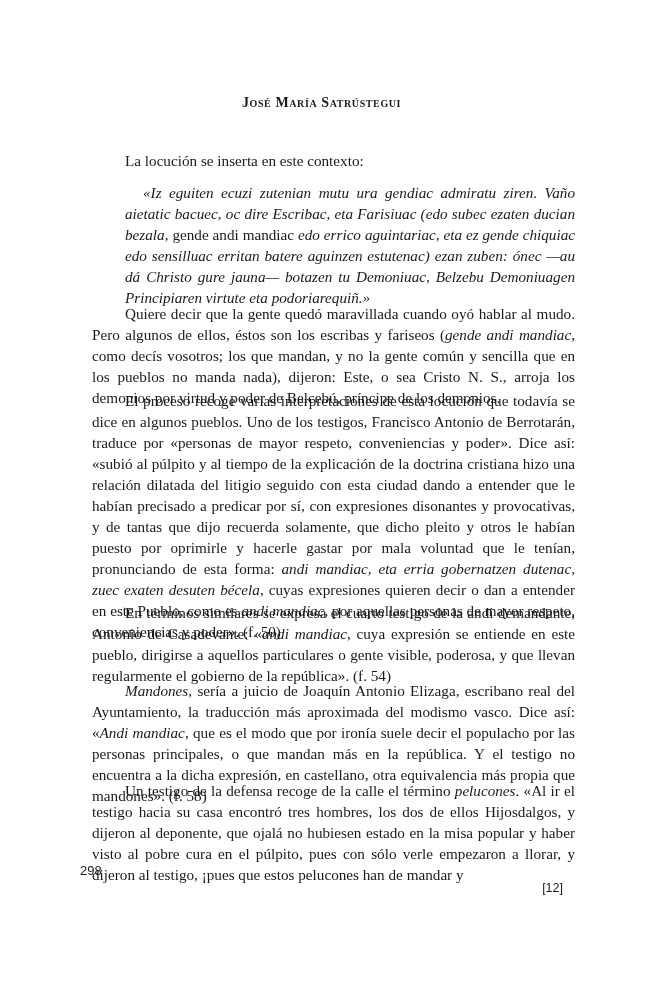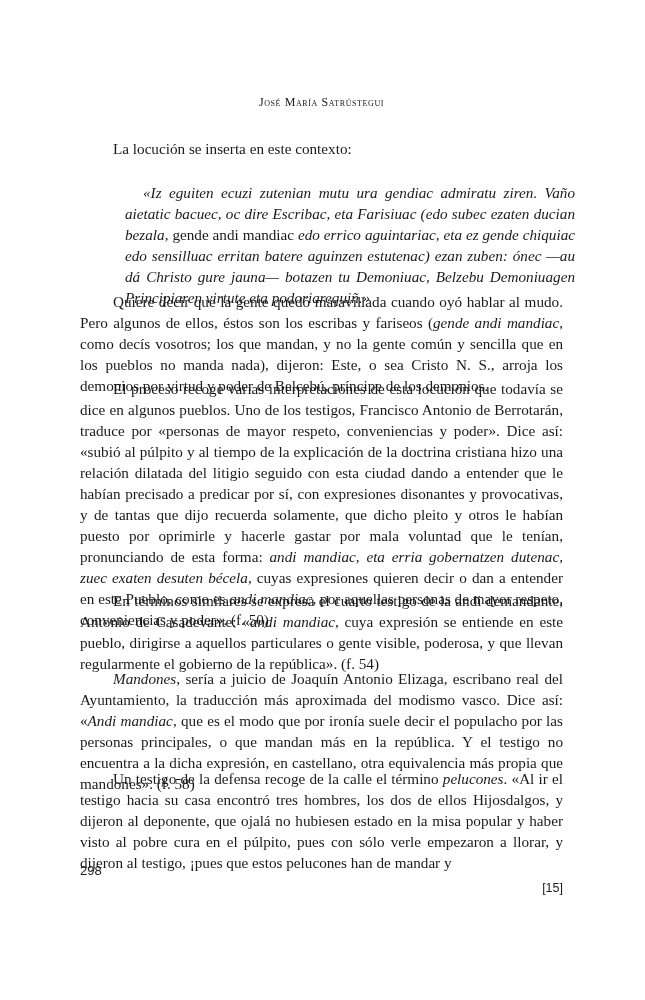--- a/index.html
+++ b/index.html
@@ -1,22 +1,22 @@
 <!DOCTYPE html>
 <html><head>
 <meta charset="utf-8">
 <style>
   html, body { margin: 0; padding: 0; background: #ffffff; }
   body { width: 645px; height: 1000px; position: relative; overflow: hidden;
          font-family: "Liberation Serif", "DejaVu Serif", serif; color: #1a1a1a; }
   .page { position: absolute; left: 80px; top: 0; width: 483px; }
   .running-head { position: absolute; top: 95px; left: 0; width: 483px; text-align: center;
-                  font-size: 12px; letter-spacing: 0.6px; font-variant: small-caps; }
+                  font-size: 14px; letter-spacing: 0.6px; font-variant: small-caps; font-weight: bold; }
   .para { position: absolute; left: 0; width: 483px; font-size: 15.2px; line-height: 21px;
-          text-align: justify; margin: 0; }
+          text-align: justify; margin: 12px; }
   .indent { text-indent: 33px; }
   .quote { position: absolute; left: 33px; width: 450px; font-size: 15.2px; line-height: 21px;
            text-align: justify; text-indent: 18px; margin: 12px; }
   .it { font-style: italic; }
   .folio-left { position: absolute; top: 863px; left: 0; font-size: 13px; font-family: "Liberation Sans", sans-serif; }
   .folio-right { position: absolute; top: 881px; right: 0; font-size: 12.5px; font-family: "Liberation Sans", sans-serif; }
 </style>
 </head>
 <body>
 
@@ -31,14 +31,14 @@
 
   <p class="para indent" style="top:378px;"><span>El proceso recoge varias interpretaciones de esta locución que todavía se dice en algunos pueblos. Uno de los testigos, Francisco Antonio de Berrotarán, traduce por «personas de mayor respeto, conveniencias y poder». Dice así: «subió al púlpito y al tiempo de la explicación de la doctrina cristiana hizo una relación dilatada del litigio seguido con esta ciudad dando a entender que le habían precisado a predicar por sí, con expresiones disonantes y provocativas, y de tantas que dijo recuerda solamente, que dicho pleito y otros le habían puesto por oprimirle y hacerle gastar por mala voluntad que le tenían, pronunciando de esta forma: </span><span class="it">andi mandiac, eta erria gobernatzen dutenac, zuec exaten desuten bécela</span><span>, cuyas expresiones quieren decir o dan a entender en este Pueblo, como es </span><span class="it">andi mandiac,</span><span> por aquellas personas de mayor respeto, conveniencias y poder». (f. 50)</span></p>
 
   <p class="para indent" style="top:590px;"><span>En términos similares se expresa el cuarto testigo de la andi demandante, Antonio de Casadevante: «</span><span class="it">andi mandiac</span><span>, cuya expresión se entiende en este pueblo, dirigirse a aquellos particulares o gente visible, poderosa, y que llevan regularmente el gobierno de la república». (f. 54)</span></p>
 
   <p class="para indent" style="top:668px;"><span class="it">Mandones</span><span>, sería a juicio de Joaquín Antonio Elizaga, escribano real del Ayuntamiento, la traducción más aproximada del modismo vasco. Dice así: «</span><span class="it">Andi mandiac</span><span>, que es el modo que por ironía suele decir el populacho por las personas principales, o que mandan más en la república. Y el testigo no encuentra a la dicha expresión, en castellano, otra equivalencia más propia que mandones». (f. 58)</span></p>
 
   <p class="para indent" style="top:768px;"><span>Un testigo de la defensa recoge de la calle el término </span><span class="it">pelucones</span><span>. «Al ir el testigo hacia su casa encontró tres hombres, los dos de ellos Hijosdalgos, y dijeron al deponente, que ojalá no hubiesen estado en la misa popular y haber visto al pobre cura en el púlpito, pues con sólo verle empezaron a llorar, y dijeron al testigo, ¡pues que estos pelucones han de mandar y</span></p>
 
   <div class="folio-left">298</div>
-  <div class="folio-right">[15]</div>
+  <div class="folio-right">[12]</div>
 </div>
 
 </body></html>

